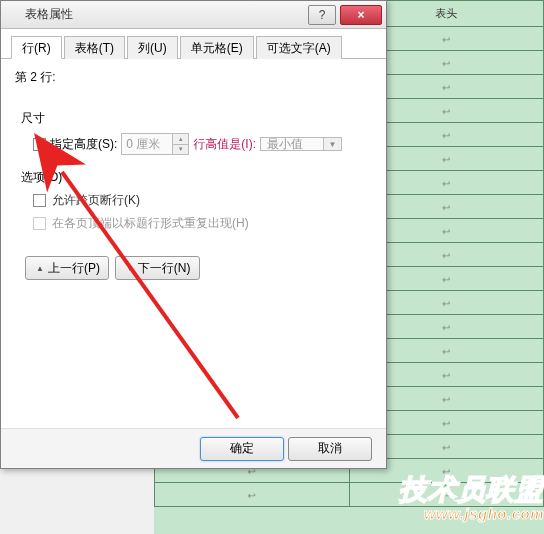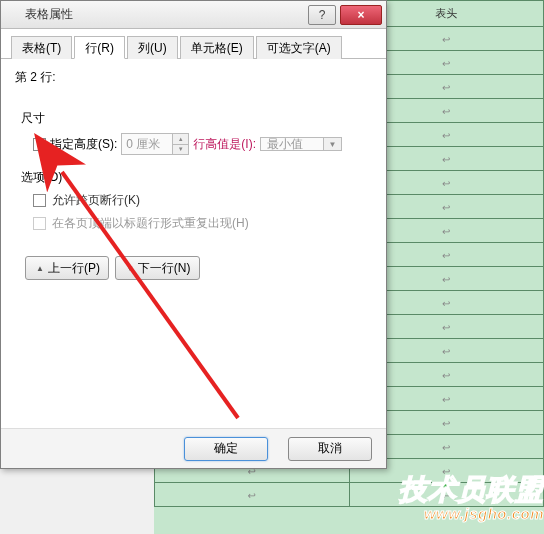--- a/index.html
+++ b/index.html
@@ -235,21 +235,21 @@
     bottom: 0;
     left: 0;
     right: 0;
     height: 40px;
     border-top: 1px solid #ddd;
     background: #f4f4f4;
     display: flex;
     align-items: center;
     justify-content: flex-end;
     padding-right: 14px;
-    gap: 20px;
+    gap: 4px;
   }
   .btn {
     width: 84px;
     height: 24px;
     border: 1px solid #888;
     border-radius: 3px;
     background: linear-gradient(#fafafa, #e4e4e4);
     display: flex;
     align-items: center;
     justify-content: center;
@@ -394,22 +394,22 @@
     <span class="titlebar-text">表格属性</span>
     <div class="titlebar-help">
         <span>?</span>
       </div>
     <div class="titlebar-close">
         <span>×</span>
       </div>
   </div>
 
   <div class="tabs">
+    <div class="tab active">行(R)</div>
     <div class="tab">表格(T)</div>
-    <div class="tab active">行(R)</div>
     <div class="tab">列(U)</div>
     <div class="tab">单元格(E)</div>
     <div class="tab">可选文字(A)</div>
   </div>
 
   <div class="content">
     <div class="row-label">第 2 行:</div>
 
     <div class="section-title">尺寸</div>
 

